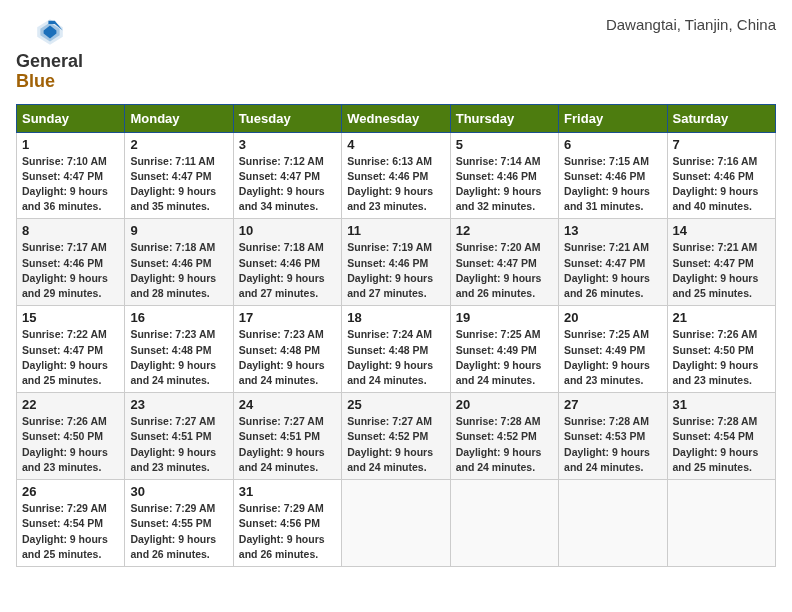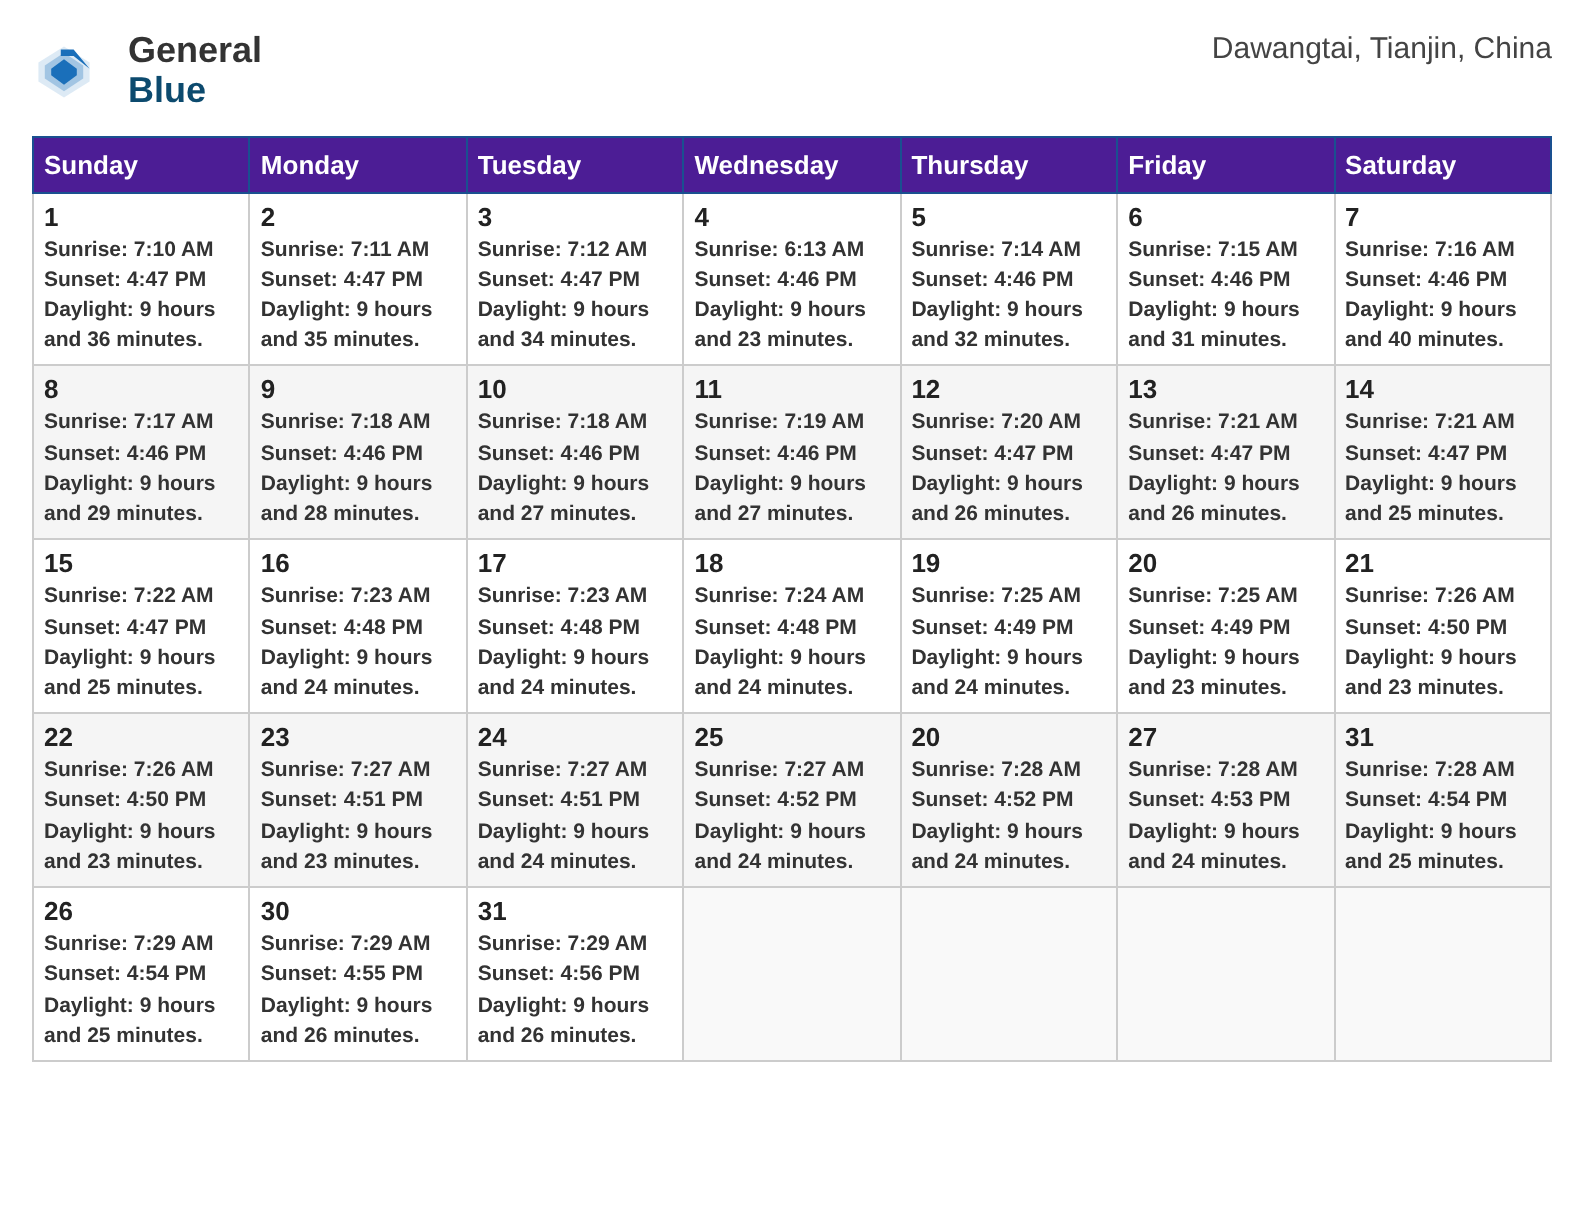--- a/index.html
+++ b/index.html
@@ -12,50 +12,51 @@
     }
     .header {
       display: flex;
       justify-content: space-between;
       align-items: flex-start;
       margin-bottom: 12px;
     }
     .logo {
       display: flex;
       align-items: center;
-      gap: 16px;
+      gap: 4px;
+      flex-direction: column;
     }
     .logo-text {
       font-size: 18px;
       font-weight: bold;
       line-height: 1.1;
     }
     .logo-general { color: #333; }
-    .logo-blue { color: #0c4a6e; }
+    .logo-blue { color: #a16207; }
     .logo-icon {
       width: 32px;
       height: 32px;
     }
     .title-block { text-align: right; }
     .month-title {
       font-size: 32px;
       font-weight: bold;
       color: #222;
     }
     .location {
       font-size: 15px;
       color: #444;
     }
     .calendar {
       width: 100%;
       border-collapse: collapse;
       font-size: 11px;
     }
     .calendar thead tr th {
-      background-color: #4c1d95;
+      background-color: #4d7c0f;
       color: #fff;
       text-align: left;
       padding: 6px 5px;
       font-size: 13px;
       font-weight: bold;
       border: 1px solid #1a5090;
     }
     .calendar tbody tr td {
       border: 1px solid #ccc;
       vertical-align: top;

